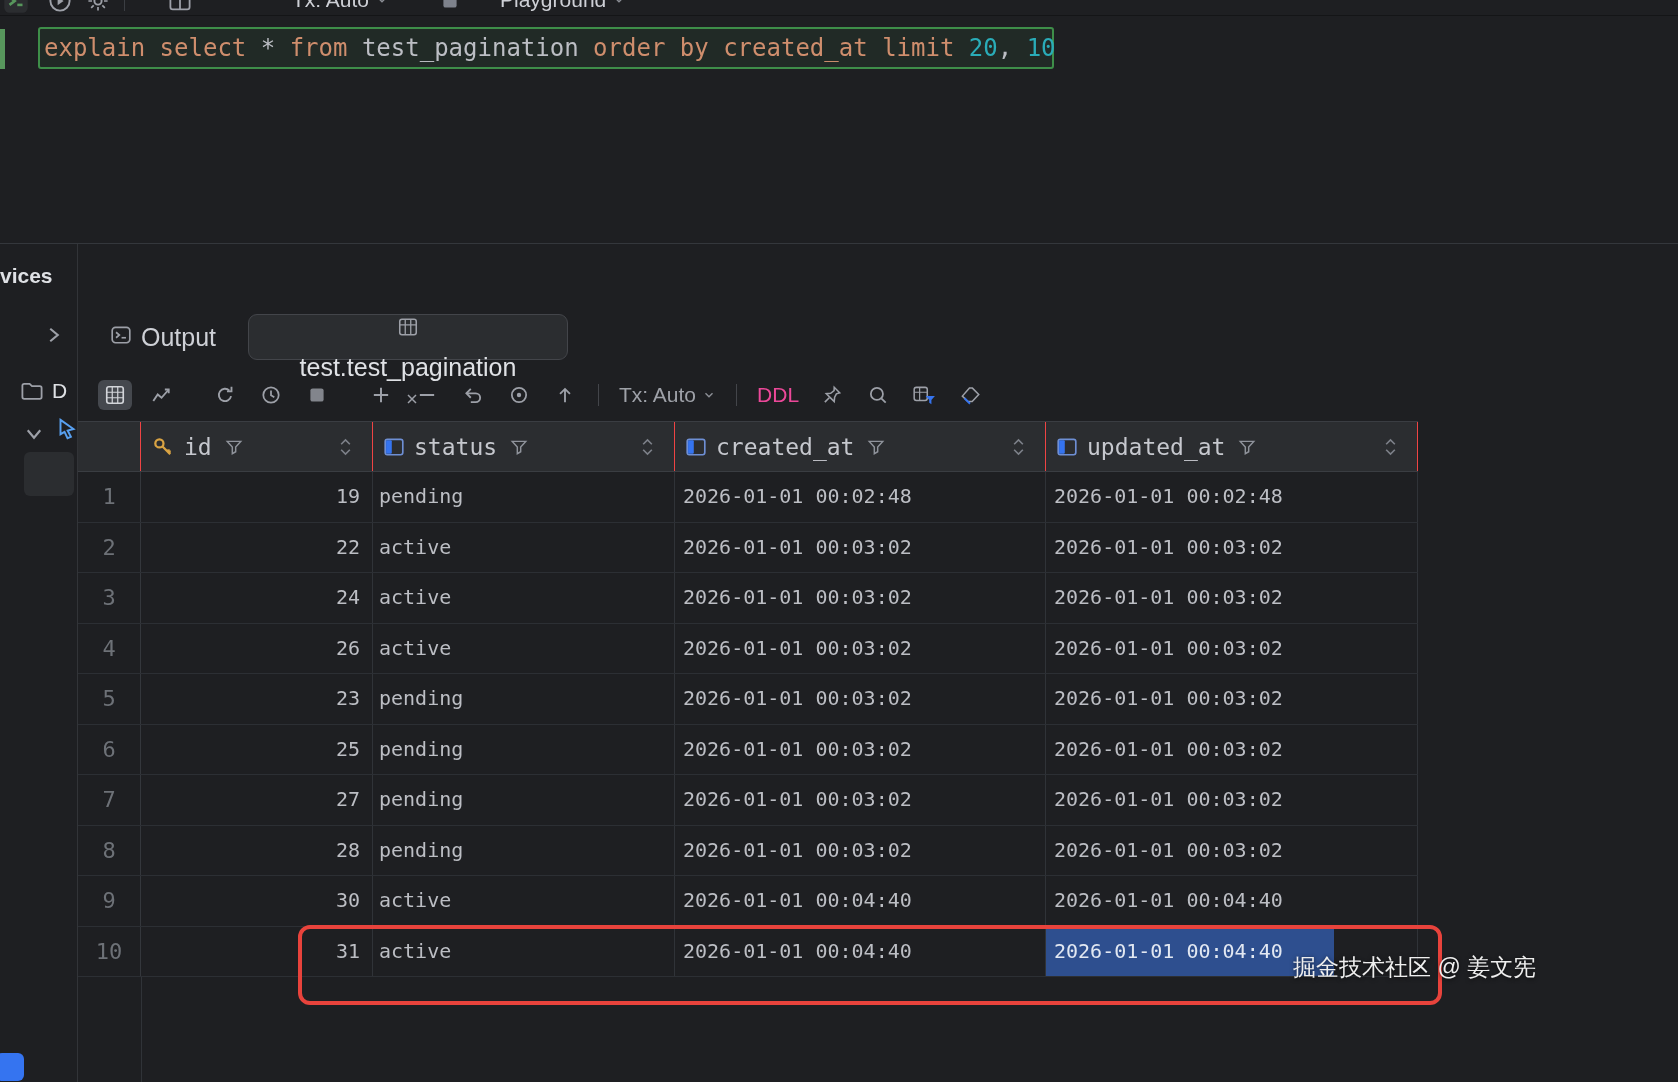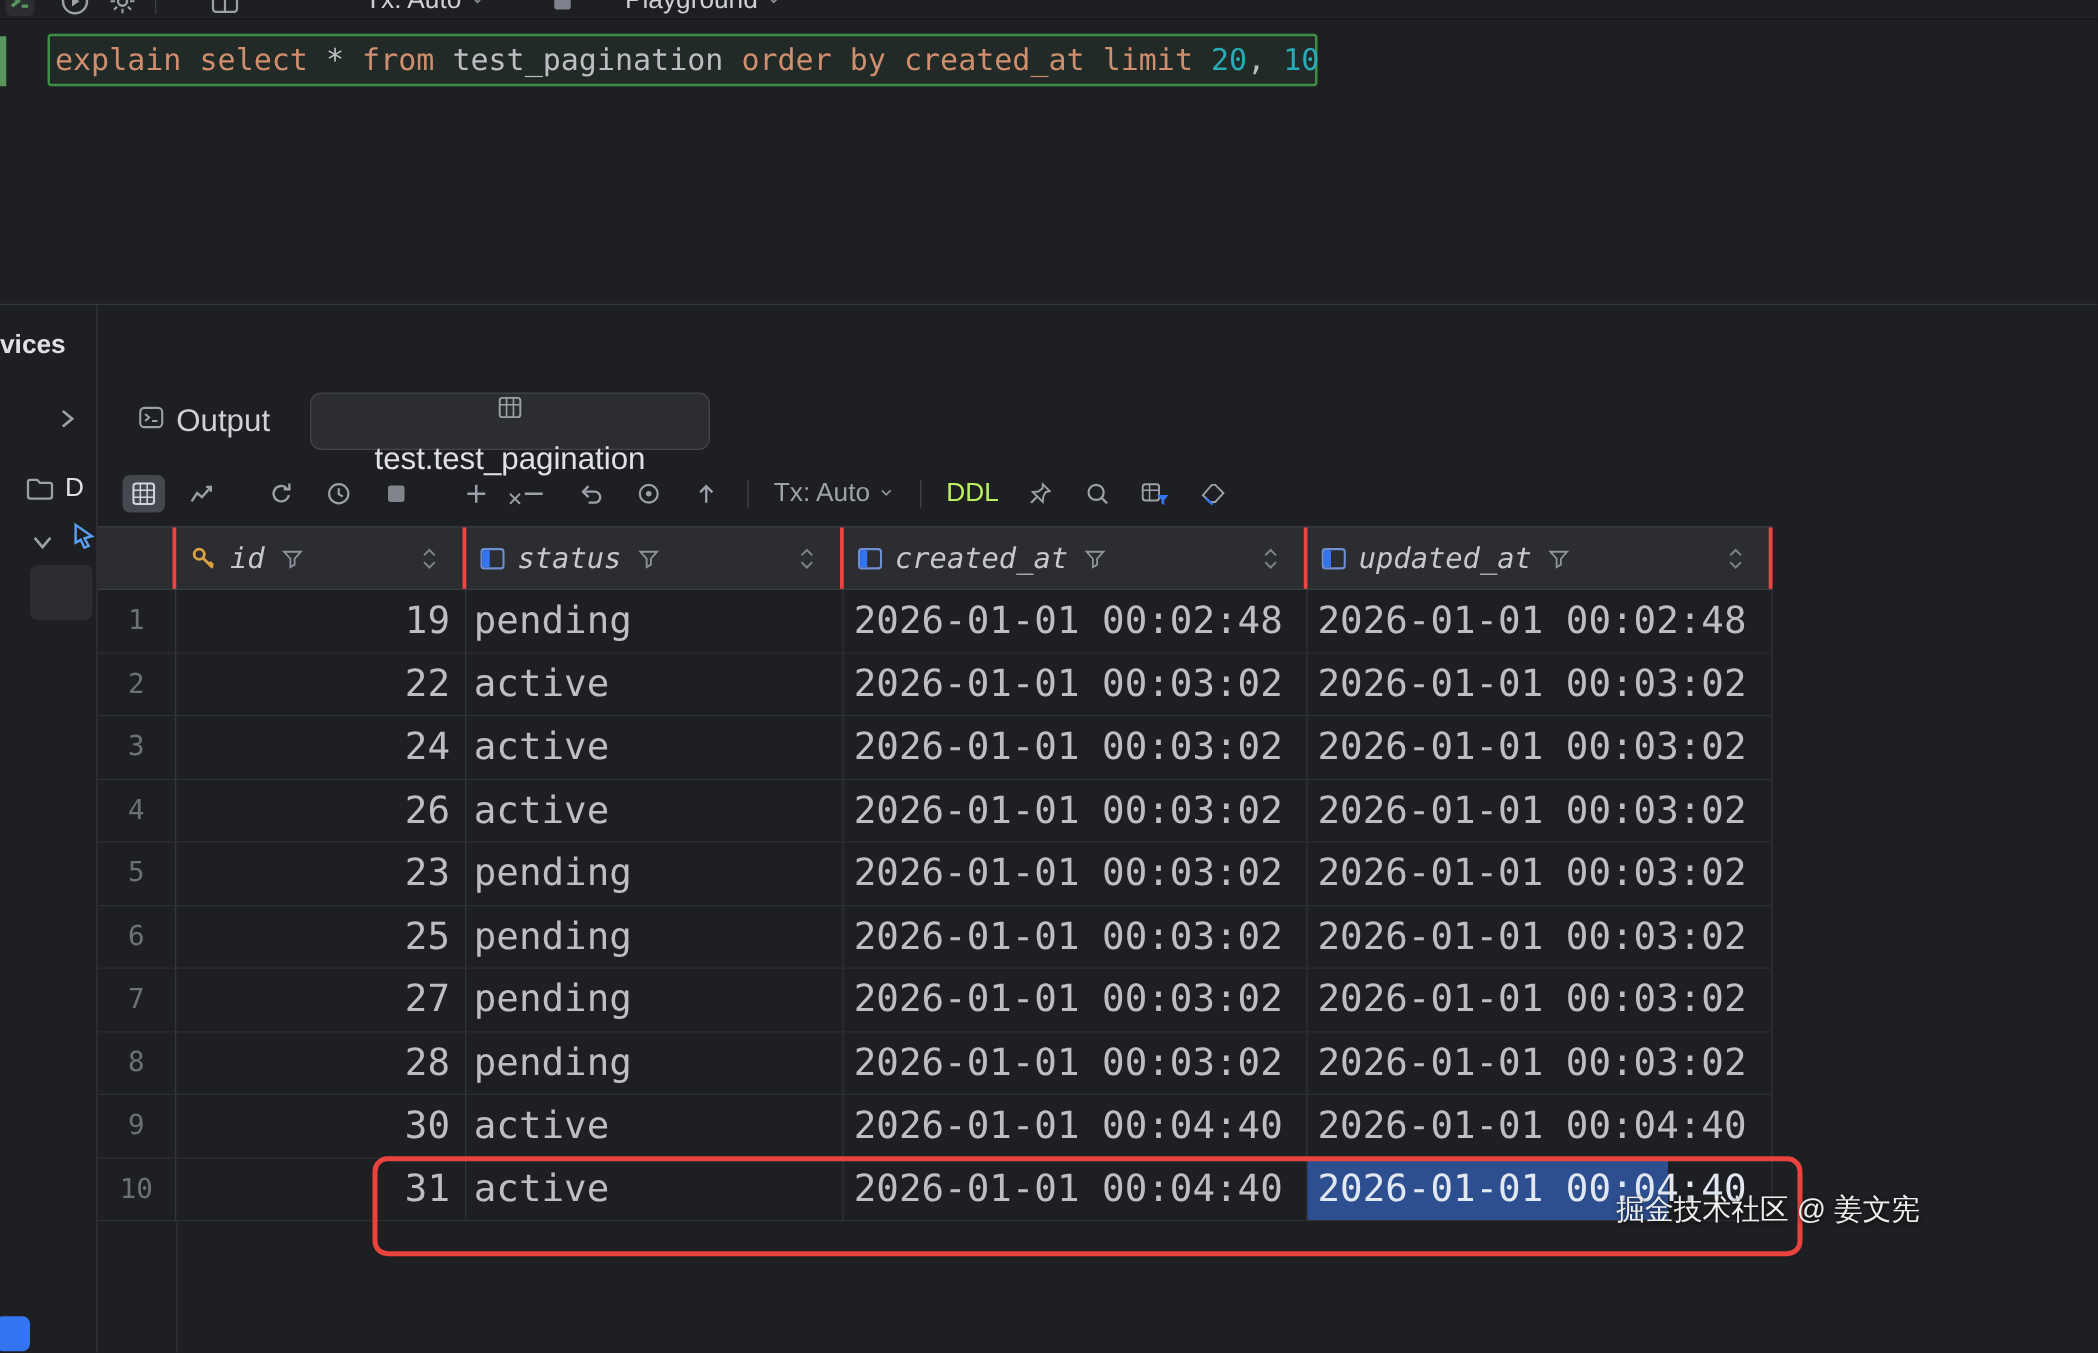--- a/index.html
+++ b/index.html
@@ -44,38 +44,38 @@
   .tabclose{margin-left:8px;display:flex;align-items:center;}
 
   
   #data-toolbar{position:absolute;left:14px;top:126px;height:50px;display:flex;align-items:center;}
   .tbtn{width:34px;height:30px;border-radius:6px;display:flex;align-items:center;justify-content:center;margin:0 6px;}
   .tbtn.active{background:#45484e;}
   .tsep{width:1px;height:22px;background:#43454a;margin:0 10px;}
   .tgap{width:18px;}
   .tlabel{display:flex;align-items:center;gap:6px;font-size:21px;padding:0 10px;}
   .tlabel.dim{color:#9ea1a8;}
-  .tlabel.lit{color:#bef264;}
+  .tlabel.lit{color:#ec4899;}
 
   
   #grid-header{position:absolute;left:0;top:177px;width:1340px;height:51px;background:#2b2d30;display:flex;box-sizing:border-box;border-top:1px solid #3a3d42;border-bottom:1px solid #3a3d42;}
-  .hcell{position:relative;display:flex;align-items:center;box-sizing:border-box;border-right:3px solid #ef4444;height:100%;padding-left:10px;font-style:italic;}
+  .hcell{position:relative;display:flex;align-items:center;box-sizing:border-box;border-right:1px solid #ef4444;height:100%;padding-left:10px;}
   .hcell.c0{width:63px;padding-left:0;}
   .hcell.c1{width:232px;}
   .hcell.c2{width:302px;}
   .hcell.c3{width:371px;}
   .hcell.c4{width:372px;}
   .hlabel{margin-left:9px;font-size:23px;color:#c6c8ce;}
   .hfunnel{margin-left:13px;display:flex;align-items:center;}
   .hsort{position:absolute;right:20px;top:50%;transform:translateY(-50%);display:flex;align-items:center;}
 
   
   #grid-body{position:absolute;left:0;top:228px;width:1340px;}
   .grow{display:flex;height:50.5px;box-sizing:border-box;border-bottom:1px solid #2c2f34;}
-  .gcell{box-sizing:border-box;border-right:1px solid #303338;font-family:"DejaVu Sans Mono",monospace;font-size:30px;line-height:49px;white-space:nowrap;overflow:hidden;color:#bcbec4;}
+  .gcell{box-sizing:border-box;border-right:1px solid #303338;font-family:"DejaVu Sans Mono",monospace;font-size:20px;line-height:49px;white-space:nowrap;overflow:hidden;color:#bcbec4;}
   .cell-num{width:63px;text-align:center;font-size:22px;color:#6d7177;border-right-color:#34373c;}
   .cell-id{width:232px;text-align:right;padding-right:12px;}
   .cell-status{width:302px;padding-left:6px;}
   .cell-created{width:371px;padding-left:8px;}
   .cell-updated{width:372px;padding-left:8px;}
   .cell-selected{background:linear-gradient(90deg,#2e4f8f 0,#2e4f8f 288px,transparent 288px);color:#e2e8f2;}
   #numcol-tail{position:absolute;left:63px;top:733px;width:1px;height:105px;background:#303338;}
 
   
   #red-box{position:absolute;left:220px;top:681px;width:1136px;height:72px;border:4px solid #e8433c;border-radius:12px;z-index:8;pointer-events:none;}

